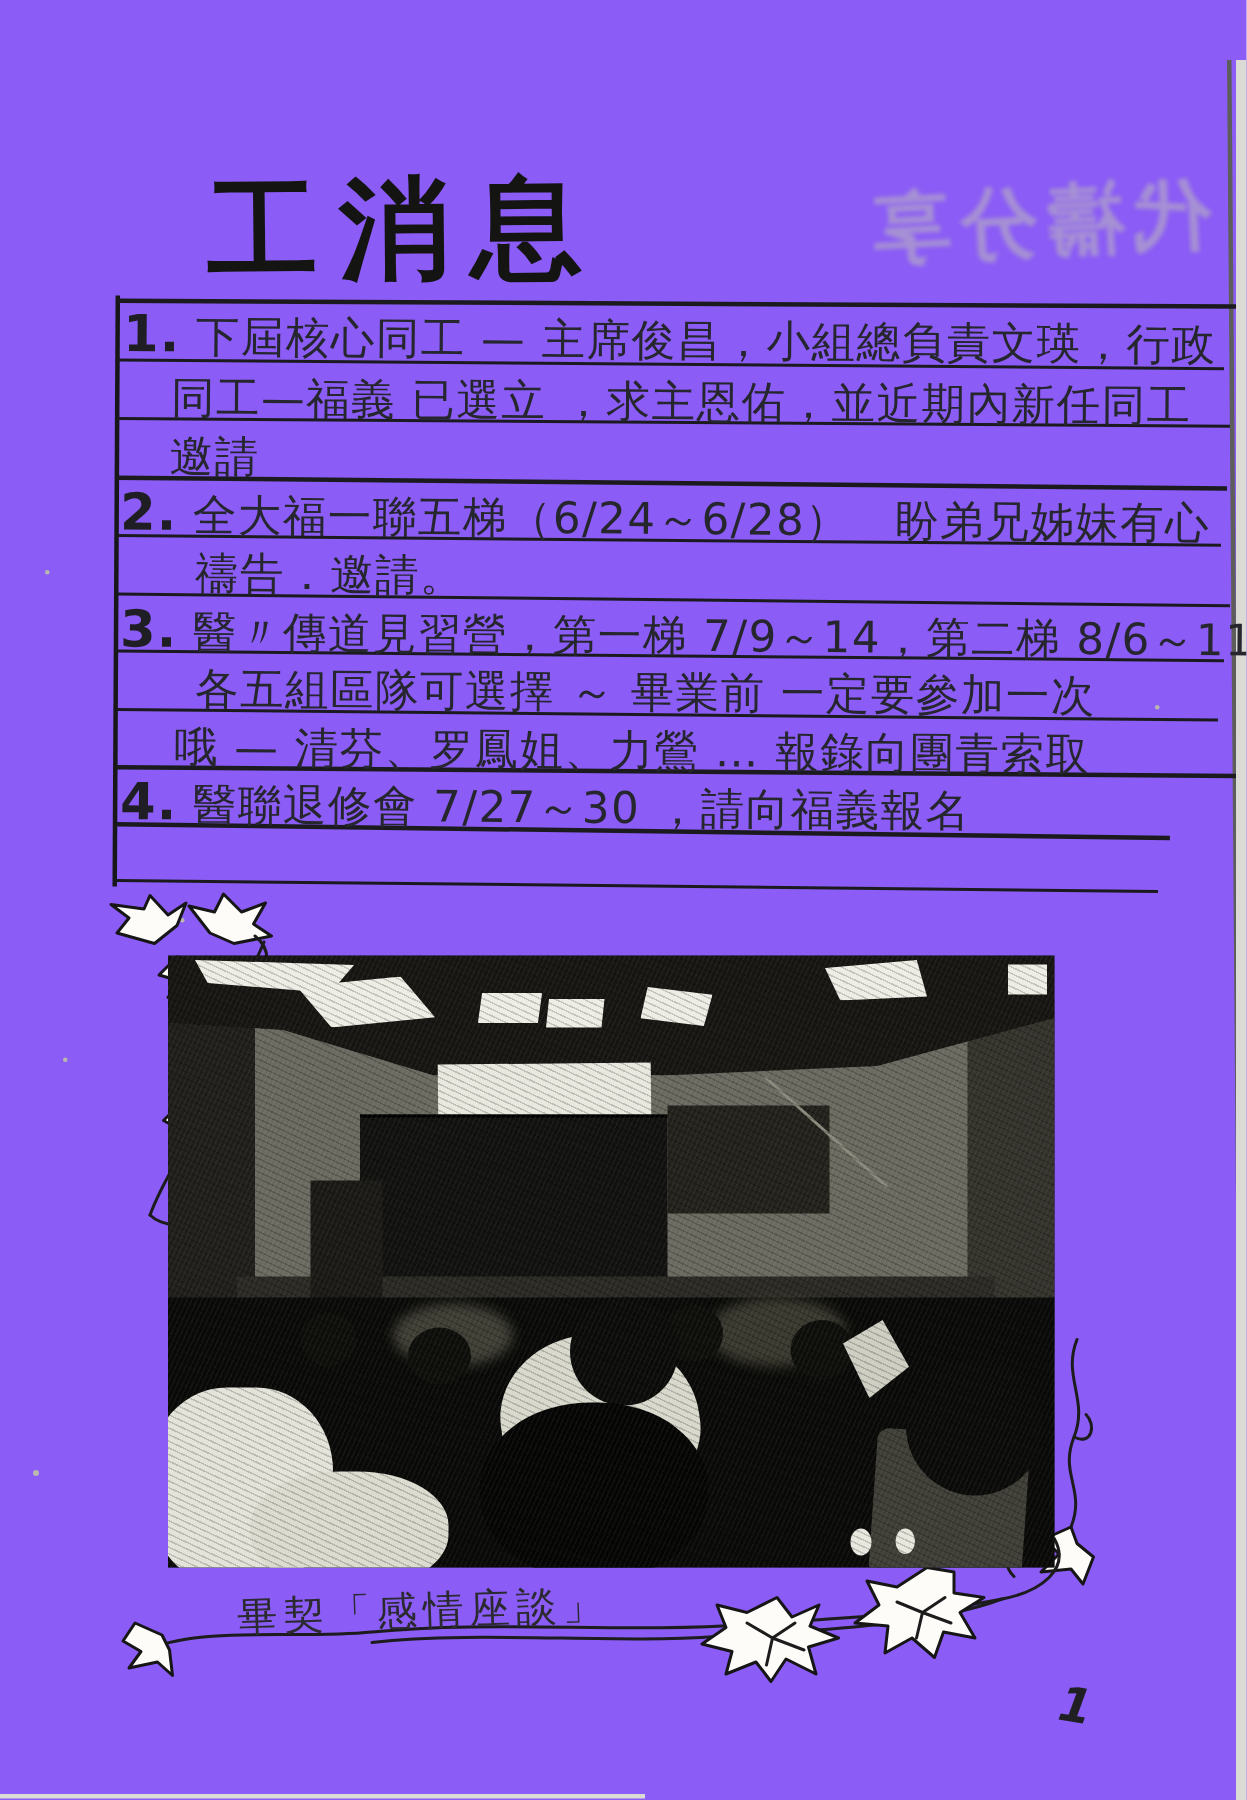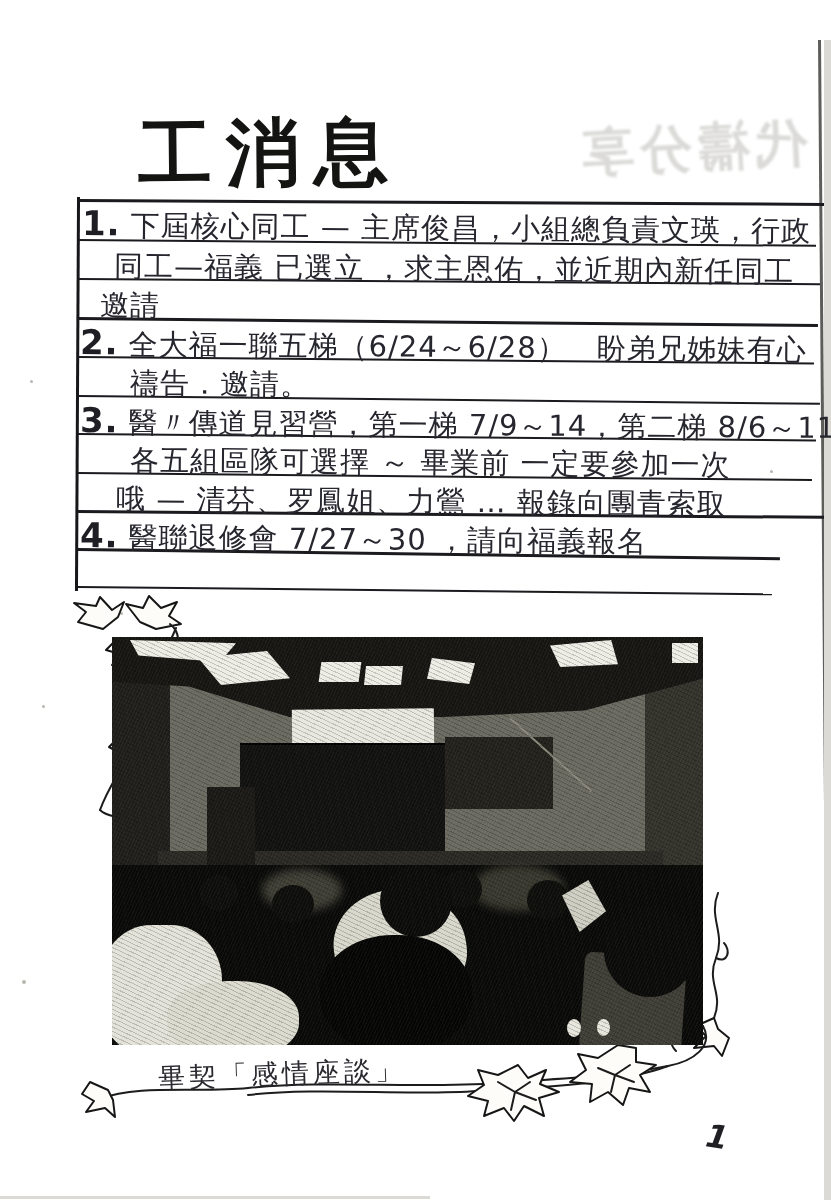--- a/index.html
+++ b/index.html
@@ -1,16 +1,16 @@
 <!DOCTYPE html>
 <html><head>
 <meta charset="utf-8">
 <style>
   html,body{margin:0;padding:0;background:#e9e7e2;}
-  .page{position:relative;width:831px;height:1200px;margin:0 auto;background:#ffffff;overflow:hidden;
+  .page{position:relative;width:831px;height:1200px;margin:0 auto;background:#8b5cf6;overflow:hidden;
         font-family:"DejaVu Sans","Liberation Sans",sans-serif;color:#1c1c22;}
   
   .edge-line{position:absolute;background:#5d5d5b;}
   .edge-shade{position:absolute;background:#dcdad4;}
   .speck{position:absolute;width:3px;height:3px;border-radius:50%;background:#b9b7b0;}
   
   .title{position:absolute;left:138px;top:104px;font-size:74px;font-weight:900;color:#141412;
          letter-spacing:14px;transform:rotate(-0.6deg);}
   .bleed{position:absolute;left:575px;top:112px;font-size:52px;font-weight:700;color:#bdbcb8;
          opacity:.55;filter:blur(1.3px);transform:scaleX(-1) rotate(3deg);letter-spacing:6px;white-space:nowrap;}
@@ -78,21 +78,21 @@
   <div class="rule" style="top:510px;width:746px;height:3px;transform:rotate(.45deg);"></div>
   <div class="rule" style="top:548px;width:702px;height:3px;transform:rotate(.75deg);"></div>
   <div class="rule" style="top:586px;width:694px;height:2px;transform:rotate(.6deg);"></div>
 
   <div class="row" style="left:82px;top:203px;">
     <span class="num">1.</span><span class="txt">下屆核心同工 — 主席俊昌，小組總負責文瑛，行政</span>
   </div>
   <div class="row" style="left:104px;top:244px;">
     <span class="num"></span><span class="txt">同工—福義 已選立 ，求主恩佑，並近期內新任同工</span>
   </div>
-  <div class="row" style="left:90px;top:283px;">
+  <div class="row" style="left:103px;top:283px;">
     <span class="num"></span><span class="txt">邀請</span>
   </div>
   <div class="row" style="left:80px;top:322px;">
     <span class="num">2.</span><span class="txt">全大福一聯五梯（6/24～6/28）　盼弟兄姊妹有心</span>
   </div>
   <div class="row" style="left:120px;top:361px;">
     <span class="num"></span><span class="txt">禱告．邀請。</span>
   </div>
   <div class="row" style="left:80px;top:400px;">
     <span class="num">3.</span><span class="txt">醫〃傳道見習營，第一梯 7/9～14，第二梯 8/6～11</span>

